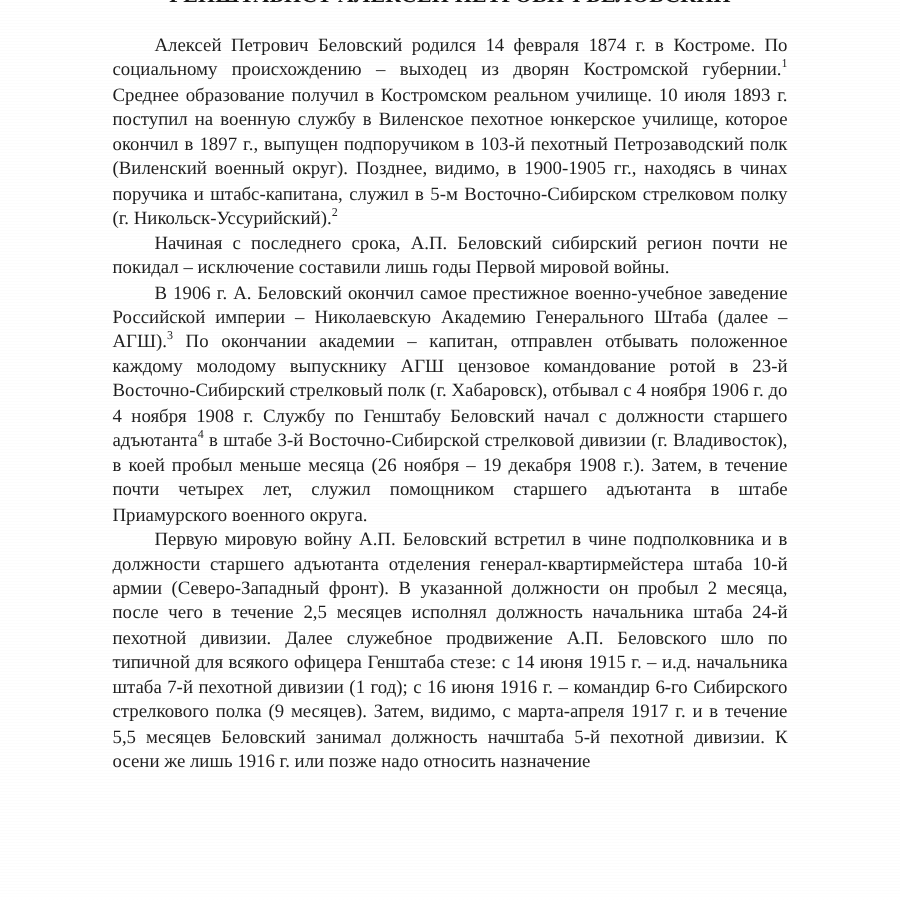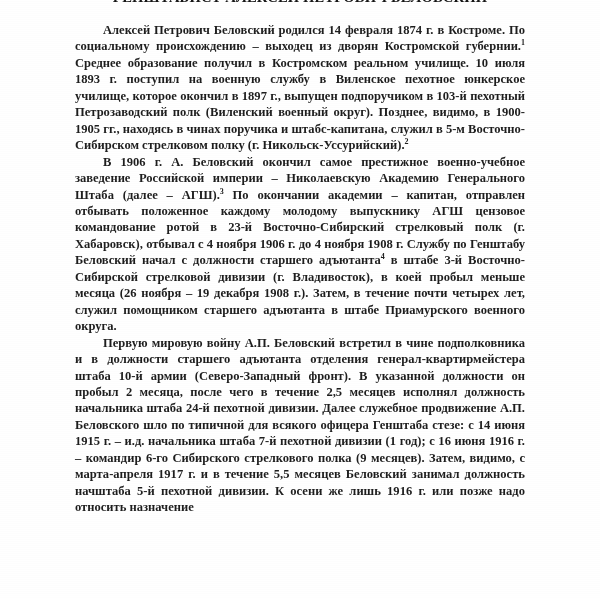--- a/index.html
+++ b/index.html
@@ -44,21 +44,20 @@
     color: #151515;
     white-space: nowrap;
     filter: blur(0.18px);
   }
 
   #body-text {
     position: absolute;
     left: 75px;
     top: 22px;
     width: 450px;
-    font-weight: bold;
   }
 
   p.para {
     margin: 0;
     text-align: justify;
     text-justify: inter-word;
     font-size: 12.55px;
     line-height: 16.45px;
     text-indent: 28px;
     color: #1e1e1e;
@@ -101,20 +100,21 @@
 <div id="page">
 
   <div id="title-clip">
     <div id="doc-title">ГЕНШТАБИСТ АЛЕКСЕЙ ПЕТРОВИЧ БЕЛОВСКИЙ</div>
   </div>
 
   <div id="body-text">
 
     <p class="para"><span>Алексей Петрович Беловский родился 14 февраля 1874 г. в Костроме. По социальному происхождению – выходец из дворян Костромской губернии.</span><sup class="fn">1</sup><span> Среднее образование получил в Костромском реальном училище. 10 июля 1893 г. поступил на военную службу в Виленское пехотное юнкерское училище, которое окончил в 1897 г., выпущен подпоручиком в 103-й пехотный Петрозаводский полк (Виленский военный округ). Позднее, видимо, в 1900-1905 гг., находясь в чинах поручика и штабс-капитана, служил в 5-м Восточно-Сибирском стрелковом полку (г. Никольск-Уссурийский).</span><sup class="fn">2</sup></p>
 
+    <p class="para"><span>Начиная с последнего срока, А.П. Беловский сибирский регион почти не покидал – исключение составили лишь годы Первой мировой войны.</span></p>
 
     <p class="para"><span>В 1906 г. А. Беловский окончил самое престижное военно-учебное заведение Российской империи – Николаевскую Академию Генерального Штаба (далее – АГШ).</span><sup class="fn">3</sup><span> По окончании академии – капитан, отправлен отбывать положенное каждому молодому выпускнику АГШ цензовое командование ротой в 23-й Восточно-Сибирский стрелковый полк (г. Хабаровск), отбывал с 4 ноября 1906 г. до 4 ноября 1908 г. Службу по Генштабу Беловский начал с должности старшего адъютанта</span><sup class="fn">4</sup><span> в штабе 3-й Восточно-Сибирской стрелковой дивизии (г. Владивосток), в коей пробыл меньше месяца (26 ноября – 19 декабря 1908 г.). Затем, в течение почти четырех лет, служил помощником старшего адъютанта в штабе Приамурского военного округа.</span></p>
 
     <p class="para"><span>Первую мировую войну А.П. Беловский встретил в чине подполковника и в должности старшего адъютанта отделения генерал-квартирмейстера штаба 10-й армии (Северо-Западный фронт). В указанной должности он пробыл 2 месяца, после чего в течение 2,5 месяцев исполнял должность начальника штаба 24-й пехотной дивизии. Далее служебное продвижение А.П. Беловского шло по типичной для всякого офицера Генштаба стезе: с 14 июня 1915 г. – и.д. начальника штаба 7-й пехотной дивизии (1 год); с 16 июня 1916 г. – командир 6-го Сибирского стрелкового полка (9 месяцев). Затем, видимо, с марта-апреля 1917 г. и в течение 5,5 месяцев Беловский занимал должность начштаба 5-й пехотной дивизии. К осени же лишь 1916 г. или позже надо относить назначение</span></p>
 
   </div>
 
   <div id="grain"></div>
   <div id="bottom-fade"></div>
 

